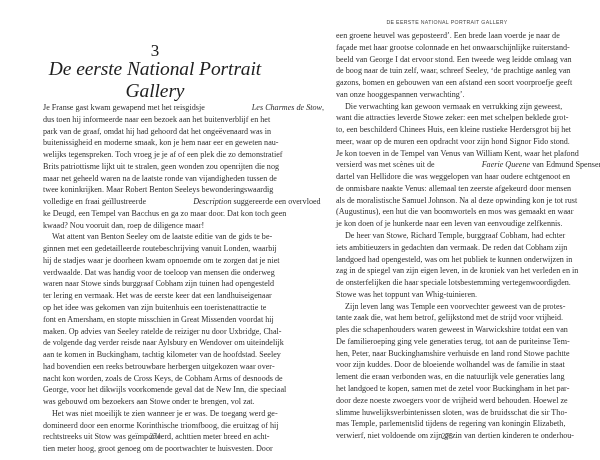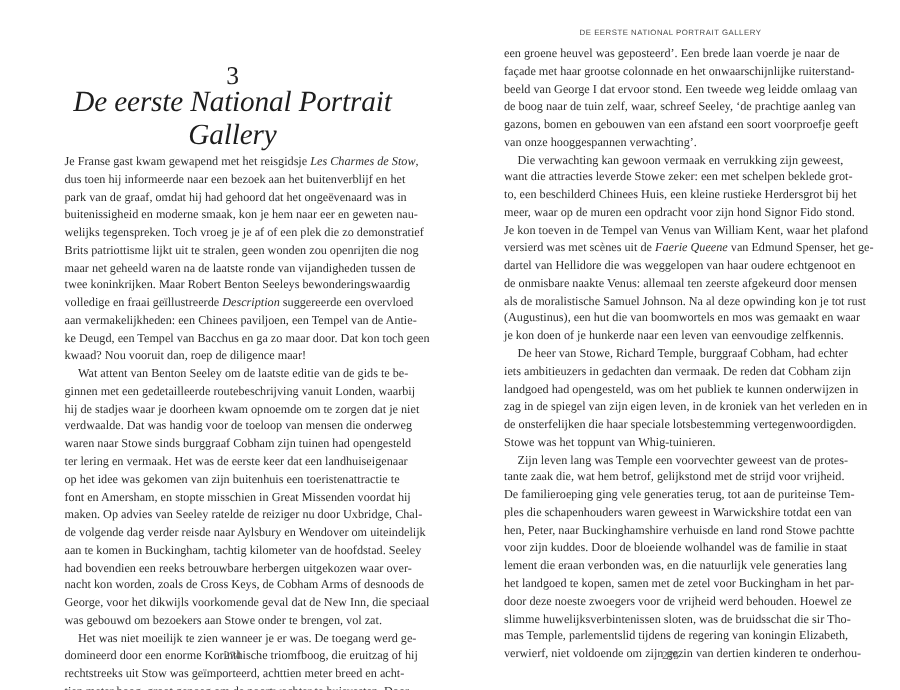--- a/index.html
+++ b/index.html
@@ -13,42 +13,41 @@
     .chapter-title { position: absolute; left: 20px; width: 270px; top: 58px;
       text-align: center; font-size: 19.5px; line-height: 22px; font-style: italic; color: #1e1e1e; letter-spacing: -0.1px; }
     .running-head { position: absolute; left: 336px; width: 222px; top: 19px;
       text-align: center; font-family: "Liberation Sans", "DejaVu Sans", sans-serif;
       font-size: 5.2px; letter-spacing: 0.35px; color: #444; }
     .body-text { position: absolute; font-size: 8.15px; line-height: 11.78px; text-align: justify; color: #2e2e2e; }
     .left .body-text { left: 43px; width: 223px; top: 102px; }
     .right .body-text { left: 36px; width: 222px; top: 30px; }
     .body-text .line { display: block; text-align: justify; text-align-last: justify; white-space: nowrap; height: 11.78px; }
     .body-text .line.last { text-align-last: left; }
-    .body-text em { font-style: italic; }
+    .body-text em { font-style: italic; margin-left: 45px; }
     .folio { position: absolute; top: 432px; width: 40px; text-align: center; font-size: 7.5px; color: #555; }
     .left .folio { left: 135px; }
     .right .folio { left: 127px; }
   </style>
 </head>
 <body>
 
 <div class="page left">
   <div class="chapter-num">3</div>
   <div class="chapter-title">De eerste National Portrait Gallery</div>
   <div class="body-text" id="left-body">
       <span class="line">Je Franse gast kwam gewapend met het reisgidsje <em>Les Charmes de Stow</em>,</span>
       <span class="line">dus toen hij informeerde naar een bezoek aan het buitenverblijf en het</span>
       <span class="line">park van de graaf, omdat hij had gehoord dat het ongeëvenaard was in</span>
       <span class="line">buitenissigheid en moderne smaak, kon je hem naar eer en geweten nau-</span>
       <span class="line">welijks tegenspreken. Toch vroeg je je af of een plek die zo demonstratief</span>
       <span class="line">Brits patriottisme lijkt uit te stralen, geen wonden zou openrijten die nog</span>
       <span class="line">maar net geheeld waren na de laatste ronde van vijandigheden tussen de</span>
       <span class="line">twee koninkrijken. Maar Robert Benton Seeleys bewonderingswaardig</span>
       <span class="line">volledige en fraai geïllustreerde <em>Description</em> suggereerde een overvloed</span>
-      <span class="line">aan vermakelijkheden: een Chinees paviljoen, een Tempel van de Antie-</span>
       <span class="line">ke Deugd, een Tempel van Bacchus en ga zo maar door. Dat kon toch geen</span>
       <span class="line last">kwaad? Nou vooruit dan, roep de diligence maar!</span>
       <span class="line" style="padding-left: 9px;">Wat attent van Benton Seeley om de laatste editie van de gids te be-</span>
       <span class="line">ginnen met een gedetailleerde routebeschrijving vanuit Londen, waarbij</span>
       <span class="line">hij de stadjes waar je doorheen kwam opnoemde om te zorgen dat je niet</span>
       <span class="line">verdwaalde. Dat was handig voor de toeloop van mensen die onderweg</span>
       <span class="line">waren naar Stowe sinds burggraaf Cobham zijn tuinen had opengesteld</span>
       <span class="line">ter lering en vermaak. Het was de eerste keer dat een landhuiseigenaar</span>
       <span class="line">op het idee was gekomen van zijn buitenhuis een toeristenattractie te</span>
       <span class="line">font en Amersham, en stopte misschien in Great Missenden voordat hij</span>
@@ -89,22 +88,22 @@
       <span class="line">(Augustinus), een hut die van boomwortels en mos was gemaakt en waar</span>
       <span class="line last">je kon doen of je hunkerde naar een leven van eenvoudige zelfkennis.</span>
       <span class="line" style="padding-left: 9px;">De heer van Stowe, Richard Temple, burggraaf Cobham, had echter</span>
       <span class="line">iets ambitieuzers in gedachten dan vermaak. De reden dat Cobham zijn</span>
       <span class="line">landgoed had opengesteld, was om het publiek te kunnen onderwijzen in</span>
       <span class="line">zag in de spiegel van zijn eigen leven, in de kroniek van het verleden en in</span>
       <span class="line">de onsterfelijken die haar speciale lotsbestemming vertegenwoordigden.</span>
       <span class="line last">Stowe was het toppunt van Whig-tuinieren.</span>
       <span class="line" style="padding-left: 9px;">Zijn leven lang was Temple een voorvechter geweest van de protes-</span>
       <span class="line">tante zaak die, wat hem betrof, gelijkstond met de strijd voor vrijheid.</span>
+      <span class="line">ples die schapenhouders waren geweest in Warwickshire totdat een van</span>
       <span class="line">De familieroeping ging vele generaties terug, tot aan de puriteinse Tem-</span>
-      <span class="line">ples die schapenhouders waren geweest in Warwickshire totdat een van</span>
       <span class="line">hen, Peter, naar Buckinghamshire verhuisde en land rond Stowe pachtte</span>
       <span class="line">voor zijn kuddes. Door de bloeiende wolhandel was de familie in staat</span>
       <span class="line">lement die eraan verbonden was, en die natuurlijk vele generaties lang</span>
       <span class="line">het landgoed te kopen, samen met de zetel voor Buckingham in het par-</span>
       <span class="line">door deze noeste zwoegers voor de vrijheid werd behouden. Hoewel ze</span>
       <span class="line">slimme huwelijksverbintenissen sloten, was de bruidsschat die sir Tho-</span>
       <span class="line">mas Temple, parlementslid tijdens de regering van koningin Elizabeth,</span>
       <span class="line">verwierf, niet voldoende om zijn gezin van dertien kinderen te onderhou-</span>
     </div>
   <div class="folio">275</div>

